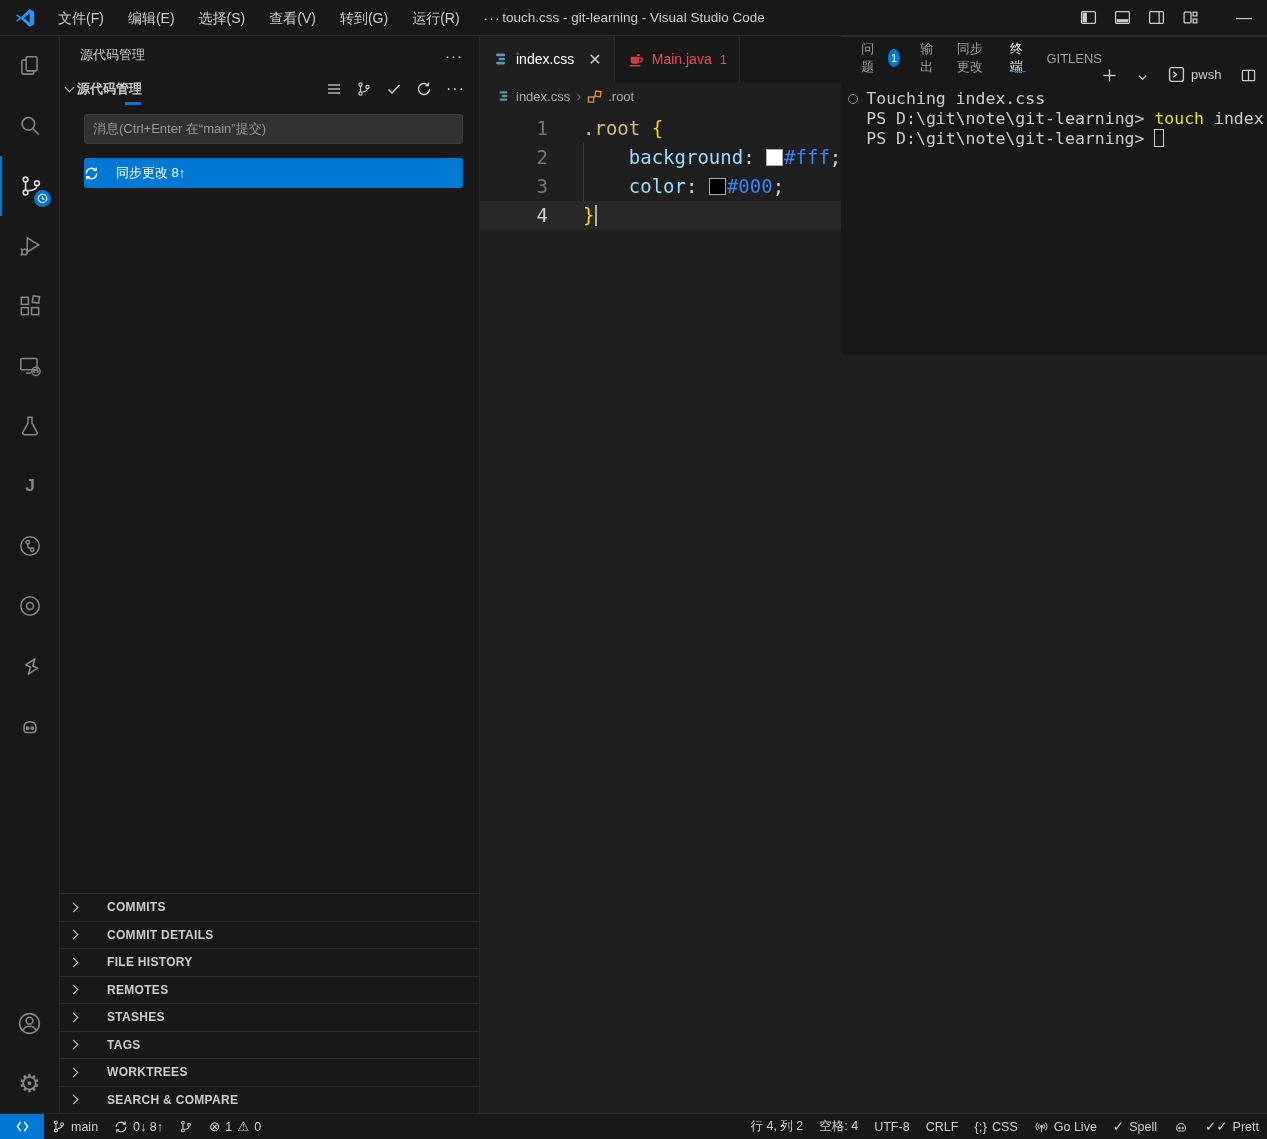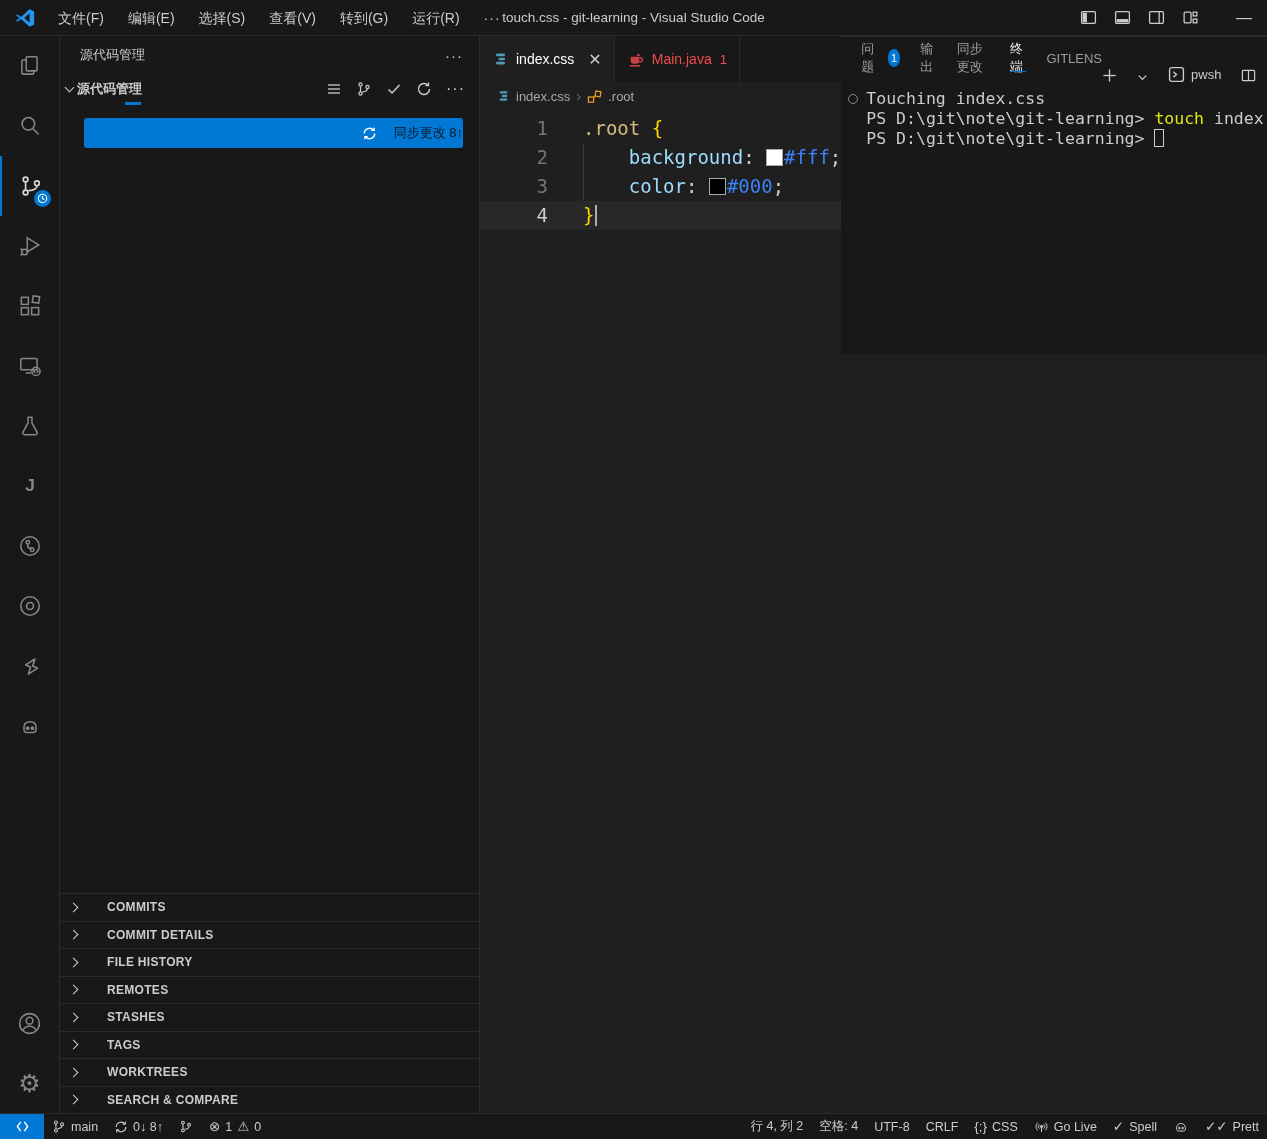--- a/index.html
+++ b/index.html
@@ -37,22 +37,22 @@
     display:flex; flex-direction:column; flex-shrink:0; }
   .sb-title-row { height:38px; display:flex; align-items:center; padding:0 16px 0 20px; }
   .sb-title { font-size:13px; color:#cccccc; flex:1; }
   .sb-more { letter-spacing:1px; color:#cccccc; font-size:15px; }
   .sb-header { height:30px; display:flex; align-items:center; padding:0 14px 0 6px; position:relative; }
   .sb-header-label { font-weight:bold; font-size:13px; margin-left:4px; flex:1; }
   .sb-header-icons { display:flex; align-items:center; gap:14px; }
   .sb-progress { position:absolute; left:65px; bottom:-1px; width:16px; height:3px; background:#0078d4; }
   .commit-input { margin:10px 16px 0 24px; height:30px; background:#313131; border:1px solid #3c3c3c;
     border-radius:3px; color:#989898; font-size:13px; padding:0 8px; display:flex; align-items:center; }
-  .sync-btn { margin:14px 16px 0 24px; height:30px; background:#0078d4; border-radius:3px; color:#0f172a;
-    font-size:13px; display:flex; align-items:center; justify-content:flex-end; gap:17px; cursor:pointer; }
+  .sync-btn { margin:14px 16px 0 24px; height:30px; background:#0078d4; border-radius:3px; color:#ffffff;
+    font-size:13px; display:flex; align-items:center; justify-content:flex-start; gap:17px; cursor:pointer; }
   .scm-sections { margin-top:auto; }
   .scm-section { height:27.5px; border-top:1px solid #2b2b2b; display:flex; align-items:center; padding:0 8px 0 10px;gap:24px; }
   .scm-section .sec-label { font-weight:bold; font-size:12px; color:#cccccc; margin-left:6px; letter-spacing:.3px; }
   .chev-r { width:7px; height:7px; border-right:1.4px solid #cccccc; border-top:1.4px solid #cccccc;
     transform:rotate(45deg); display:inline-block; }
   .chev-d { width:7px; height:7px; border-right:1.4px solid #cccccc; border-bottom:1.4px solid #cccccc;
     transform:rotate(45deg); display:inline-block; margin-top:-3px; }
 
   
   .rightcol { flex:1; display:flex; flex-direction:row; min-width:0; }
@@ -290,20 +290,21 @@
         <span>
             <svg width="16" height="16" viewBox="0 0 16 16" fill="none" stroke="#cccccc" stroke-width="1.4">
               <path d="M13.5 8a5.5 5.5 0 1 1-1.6-3.9"></path>
               <path d="M12.5 1.5v3h-3"></path>
             </svg>
           </span>
         <span style="letter-spacing:1px;">···</span>
       </span>
       <span class="sb-progress"></span>
     </div>
+    <div class="commit-input">消息(Ctrl+Enter 在“main”提交)</div>
     <div class="sync-btn">
       <svg width="15" height="15" viewBox="0 0 16 16" fill="none" stroke="#ffffff" stroke-width="1.5">
           <path d="M13.5 8a5.5 5.5 0 0 1-9.8 3.4M2.5 8a5.5 5.5 0 0 1 9.8-3.4"></path>
           <path d="M12.9 1.8v2.9h-2.9M3.1 14.2v-2.9H6"></path>
         </svg>
       <span>同步更改 8↑</span>
     </div>
     <div class="scm-sections">
         <div class="scm-section">
           <span class="chev-r"></span>

